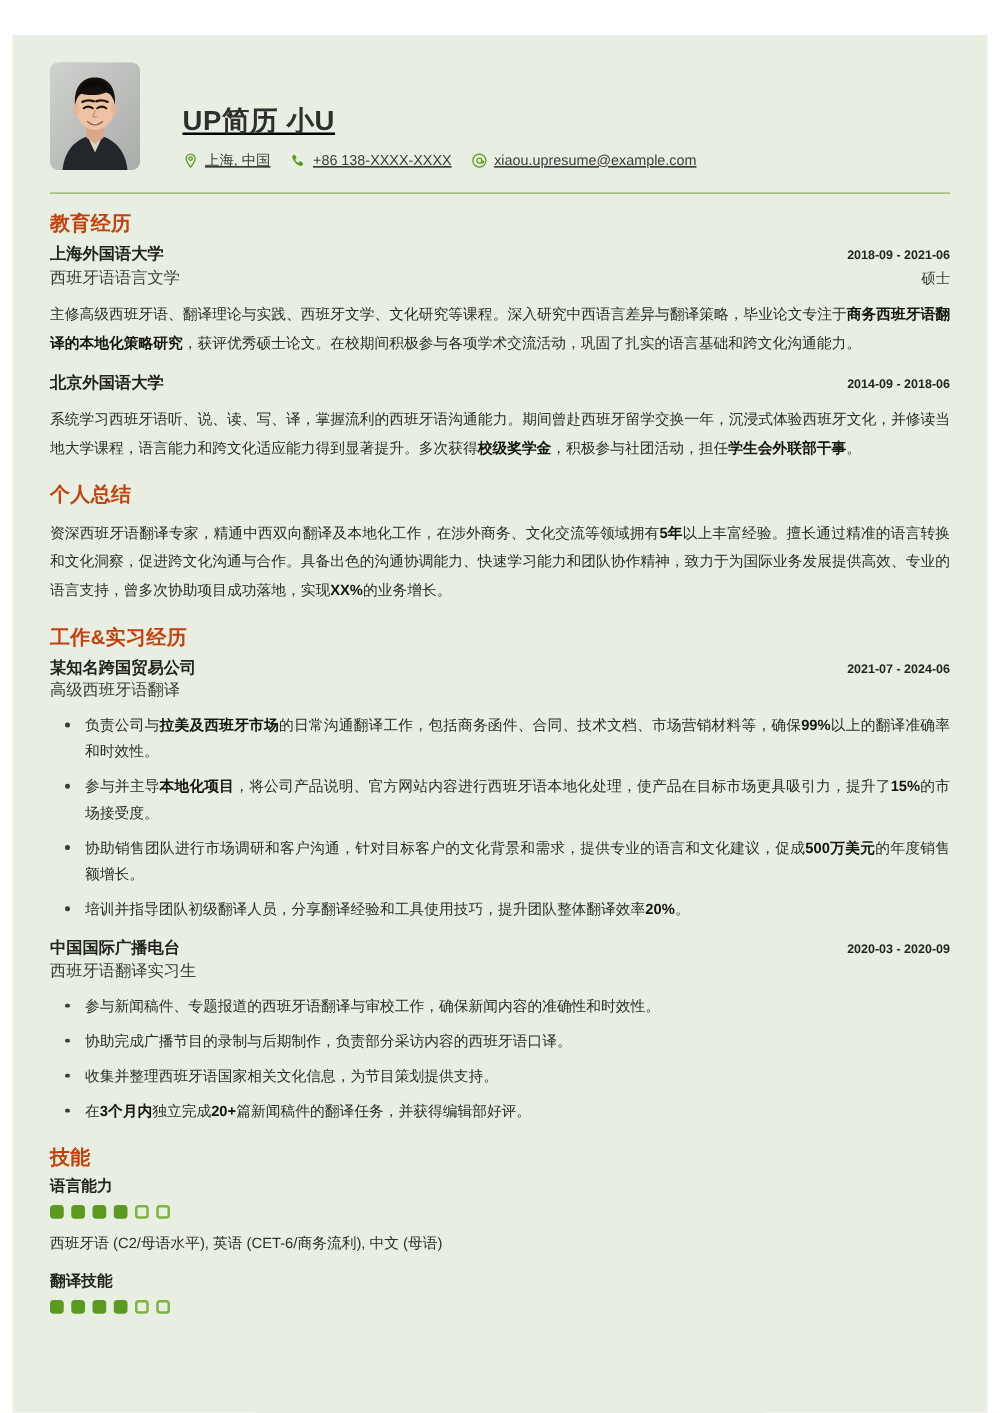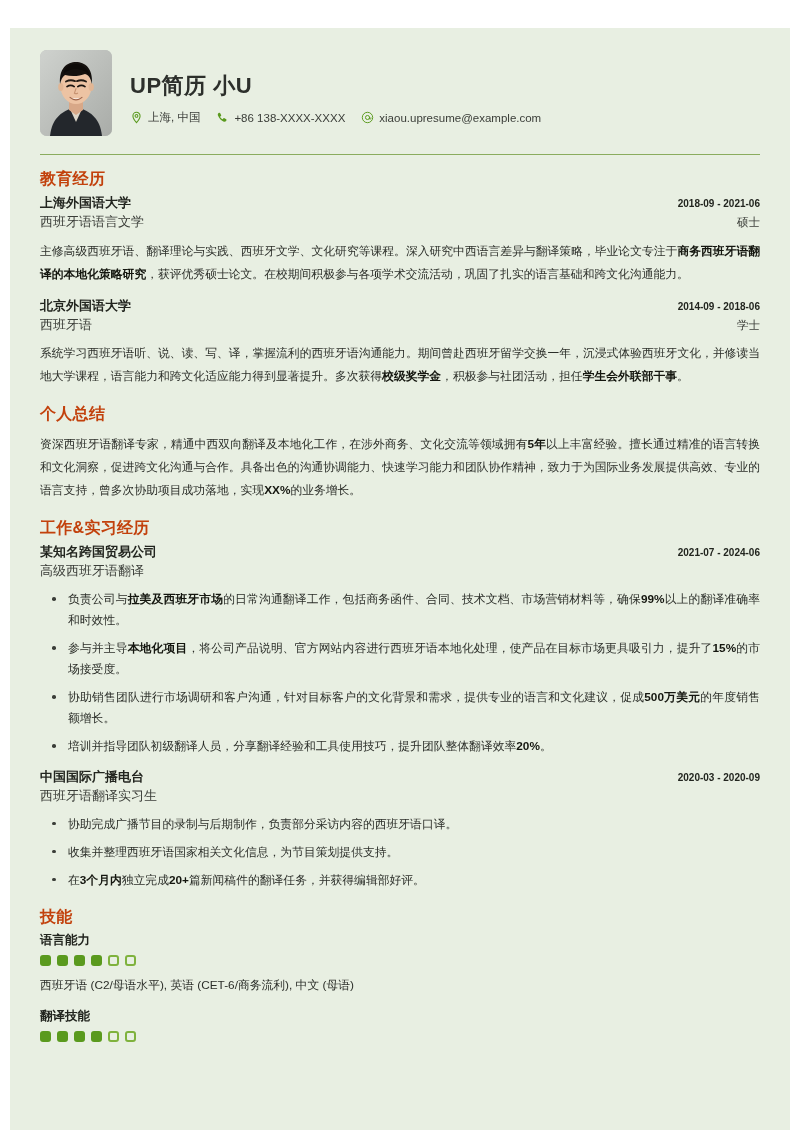--- a/index.html
+++ b/index.html
@@ -20,23 +20,24 @@
     width: 780px;
     min-height: 1102px;
     background: #e8efe2;
     box-sizing: border-box;
     padding: 22px 30px 0 30px;
   }
 
   
   .hdr {
     display: flex;
-    align-items: center;
-    gap: 18px;
+    align-items: flex-end;
+    gap: 34px;
     padding-bottom: 18px;
+    text-decoration: underline;
   }
   .avatar {
     width: 72px;
     height: 86px;
     border-radius: 7px;
     flex: 0 0 auto;
     overflow: hidden;
     background: #b9bcb8;
     position: relative;
   }
@@ -265,24 +266,20 @@
             <div class="role">西班牙语语言文学</div>
             <div class="degree">硕士</div>
           </div>
           <div class="desc"><span>主修高级西班牙语、翻译理论与实践、西班牙文学、文化研究等课程。深入研究中西语言差异与翻译策略，毕业论文专注于</span><b>商务西班牙语翻译的本地化策略研究</b><span>，获评优秀硕士论文。在校期间积极参与各项学术交流活动，巩固了扎实的语言基础和跨文化沟通能力。</span></div>
         </div>
         <div class="entry">
           <div class="row">
             <div class="org">北京外国语大学</div>
             <div class="dates">2014-09 - 2018-06</div>
           </div>
-          <div class="row">
-            <div class="role">西班牙语</div>
-            <div class="degree">学士</div>
-          </div>
           <div class="desc"><span>系统学习西班牙语听、说、读、写、译，掌握流利的西班牙语沟通能力。期间曾赴西班牙留学交换一年，沉浸式体验西班牙文化，并修读当地大学课程，语言能力和跨文化适应能力得到显著提升。多次获得</span><b>校级奖学金</b><span>，积极参与社团活动，担任</span><b>学生会外联部干事</b><span>。</span></div>
         </div>
       </div>
   </div>
 
   <div class="section">
     <div class="sec-title">个人总结</div>
     <div class="desc"><span>资深西班牙语翻译专家，精通中西双向翻译及本地化工作，在涉外商务、文化交流等领域拥有</span><b>5年</b><span>以上丰富经验。擅长通过精准的语言转换和文化洞察，促进跨文化沟通与合作。具备出色的沟通协调能力、快速学习能力和团队协作精神，致力于为国际业务发展提供高效、专业的语言支持，曾多次协助项目成功落地，实现</span><b>XX%</b><span>的业务增长。</span></div>
   </div>
 
@@ -306,20 +303,21 @@
         </div>
         <div class="entry">
           <div class="row">
             <div class="org">中国国际广播电台</div>
             <div class="dates">2020-03 - 2020-09</div>
           </div>
           <div class="row">
             <div class="role">西班牙语翻译实习生</div>
           </div>
           <ul class="bullets">
+            <li><span>参与新闻稿件、专题报道的西班牙语翻译与审校工作，确保新闻内容的准确性和时效性。</span></li>
             <li><span>协助完成广播节目的录制与后期制作，负责部分采访内容的西班牙语口译。</span></li>
             <li><span>收集并整理西班牙语国家相关文化信息，为节目策划提供支持。</span></li>
             <li><span>在</span><b>3个月内</b><span>独立完成</span><b>20+</b><span>篇新闻稿件的翻译任务，并获得编辑部好评。</span></li>
           </ul>
         </div>
       </div>
   </div>
 
   <div class="section">
     <div class="sec-title">技能</div>

